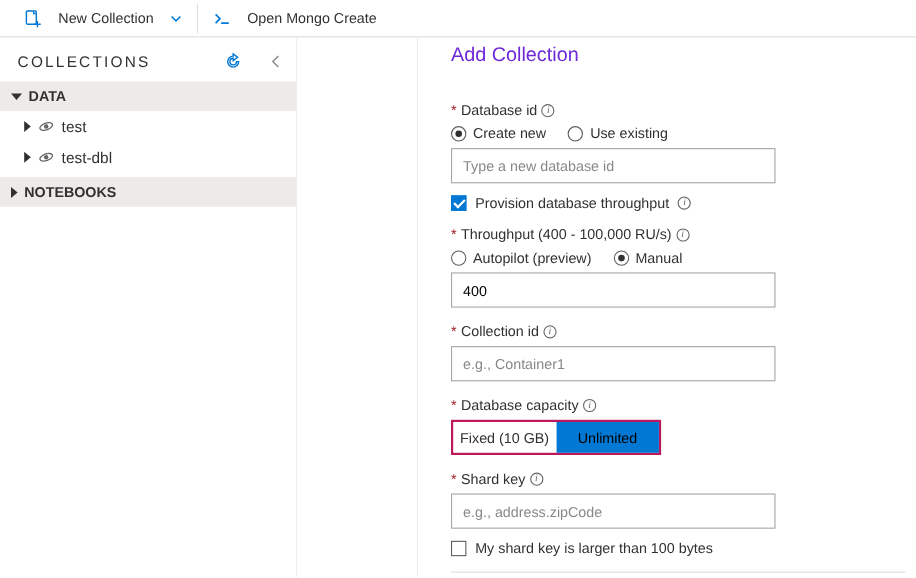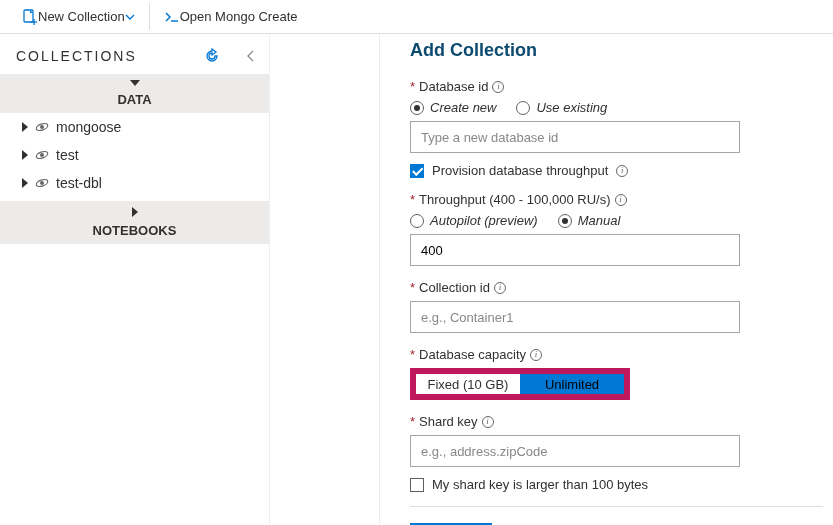--- a/index.html
+++ b/index.html
@@ -17,21 +17,21 @@
     display: flex;
     align-items: stretch;
     border-bottom: 1px solid #ddd;
     height: 34px;
     padding-left: 10px;
     background: #fff;
   }
   .toolbar-btn {
     display: flex;
     align-items: center;
-    gap: 0;
+    gap: 15px;
     padding: 0 12px;
     cursor: pointer;
     font-size: 13px;
     color: #323130;
     text-align: center;
   }
   .toolbar-sep { width: 1px; background: #ddd; margin: 3px 2px; }
   .toolbar-icon { width: 16px; height: 16px; flex: 0 0 16px; }
   .chev-down { width: 10px; height: 10px; }
 
@@ -52,56 +52,55 @@
   .sb-hdr-icon { width: 16px; height: 16px; color: #0078d4; cursor: pointer; }
   .sb-section-hdr {
     display: flex;
     align-items: center;
     background: #edebe9;
     padding: 6px 10px;
     font-weight: 600;
     font-size: 13px;
     gap: 6px;
     cursor: pointer;
-    flex-direction: column;
   }
   .filled-caret { width: 0; height: 0; border-left: 5px solid transparent; border-right: 5px solid transparent; border-top: 6px solid #323130; }
   .filled-caret-right { width: 0; height: 0; border-top: 5px solid transparent; border-bottom: 5px solid transparent; border-left: 6px solid #323130; }
   .tree-item {
     display: flex;
     align-items: center;
     gap: 6px;
     padding: 6px 12px 6px 22px;
     cursor: pointer;
     font-size: 14px;
   }
   .cosmos-icon { width: 16px; height: 16px; }
   .mid { flex: 0 0 110px; border-right: 1px solid #eee; }
 
   .panel { flex: 1; padding: 6px 10px 0 30px; overflow-y: auto; }
-  .panel-title { font-size: 18px; font-weight: 700; margin-bottom: 18px; color: #0c4a6e; }
+  .panel-title { font-size: 18px; font-weight: 400; margin-bottom: 32px; color: #6d28d9; }
   .field { margin-bottom: 14px; }
   .label-row { display: flex; align-items: center; gap: 4px; margin-bottom: 6px; font-size: 13px; }
   .req { color: #a4262c; }
-  .radio-row { display: flex; align-items: center; gap: 20px; margin: 6px 0; font-style: italic; }
+  .radio-row { display: flex; align-items: center; gap: 20px; margin: 6px 0; }
   .radio-opt { display: flex; align-items: center; gap: 6px; cursor: pointer; font-size:13px; }
   .radio { width: 14px; height: 14px; border-radius: 50%; border: 1px solid #605e5c; background:#fff; display:flex; align-items:center; justify-content:center; flex:0 0 14px;}
   .radio.checked::after { content:""; width:6px; height:6px; border-radius:50%; background:#323130;}
   .txt-input {
-    width: 330px; height: 32px; border: 1px solid #a6a6a6;
+    width: 295px; height: 32px; border: 1px solid #a6a6a6;
     padding: 0 10px; font-size: 13px; background:#fff;
   }
   .txt-input::placeholder { color: #888; }
   .chk-row { display: flex; align-items: center; gap: 8px; font-size: 13px; margin:10px 0;}
   .chk { width: 14px; height: 14px; border: 1px solid #605e5c; background:#fff; display:flex; align-items:center; justify-content:center; cursor:pointer; flex:0 0 14px;}
   .chk.checked { background:#0078d4; border-color:#0078d4;}
   .chk.checked::after { content:""; width:4px; height:8px; border:solid #fff; border-width:0 2px 2px 0; transform:rotate(45deg) translateY(-1px);}
   .info { width: 12px; height: 12px; border-radius:50%; border:1px solid #666; display:inline-flex; align-items:center; justify-content:center; font-size:9px; color:#666; font-style:italic; font-family:serif; cursor:default; flex:0 0 12px; line-height:1; }
   .info::before { content:"i"; }
-  .seg-group { display:flex; width:220px; border:6px solid #be185d; height:32px;}
+  .seg-group { display:flex; width:191px; border:2px solid #be185d; height:32px;}
   .seg { flex:1; display:flex; align-items:center; justify-content:center; cursor:pointer; font-size:13px; }
   .seg.active { background:#0078d4; color:#000000; }
   .ok-btn { background:#0078d4; color:#fff; border:none; width:82px; height:28px; font-size:13px; cursor:pointer; margin-top:6px;}
   .divider { border-top:1px solid #ddd; margin: 12px 0 10px 0; }
 </style>
 </head>
 <body>
 
 <div class="root">
   <div class="toolbar">
@@ -141,28 +140,20 @@
       <div class="sb-section-hdr">
         <span class="filled-caret"></span>
         <span>DATA</span>
       </div>
       <div class="tree-item">
         <span class="filled-caret-right"></span>
         <svg class="cosmos-icon" viewBox="0 0 16 16">
             <ellipse cx="8" cy="8" rx="6" ry="3" fill="none" stroke="#666" stroke-width="1.2" transform="rotate(-20 8 8)"></ellipse>
             <circle cx="8" cy="8" r="2" fill="#666"></circle>
           </svg>
-        <span>mongoose</span>
-      </div>
-      <div class="tree-item">
-        <span class="filled-caret-right"></span>
-        <svg class="cosmos-icon" viewBox="0 0 16 16">
-            <ellipse cx="8" cy="8" rx="6" ry="3" fill="none" stroke="#666" stroke-width="1.2" transform="rotate(-20 8 8)"></ellipse>
-            <circle cx="8" cy="8" r="2" fill="#666"></circle>
-          </svg>
         <span>test</span>
       </div>
       <div class="tree-item">
         <span class="filled-caret-right"></span>
         <svg class="cosmos-icon" viewBox="0 0 16 16">
             <ellipse cx="8" cy="8" rx="6" ry="3" fill="none" stroke="#666" stroke-width="1.2" transform="rotate(-20 8 8)"></ellipse>
             <circle cx="8" cy="8" r="2" fill="#666"></circle>
           </svg>
         <span>test-dbl</span>
       </div>

